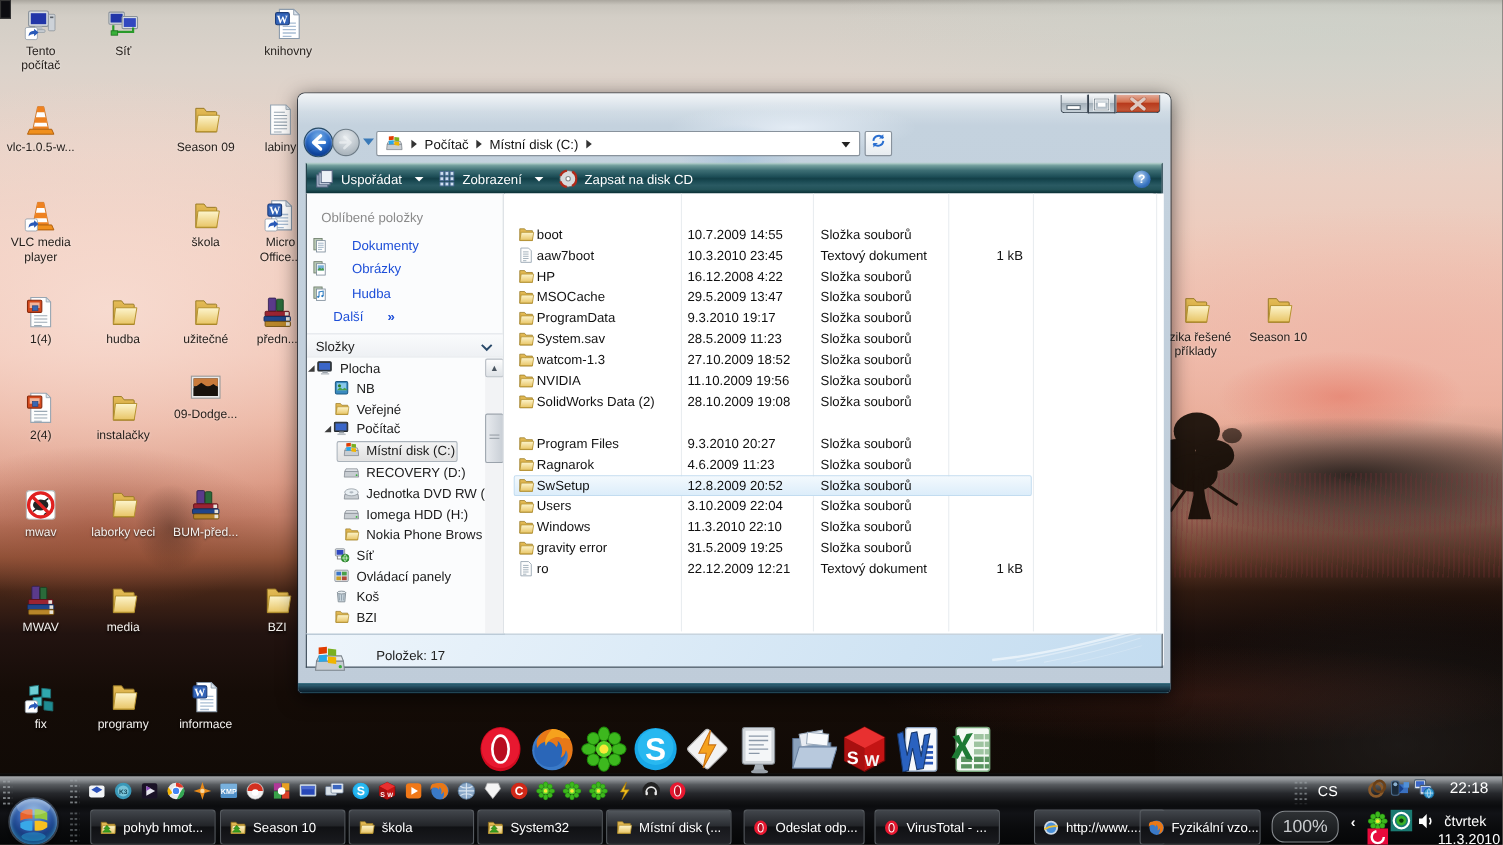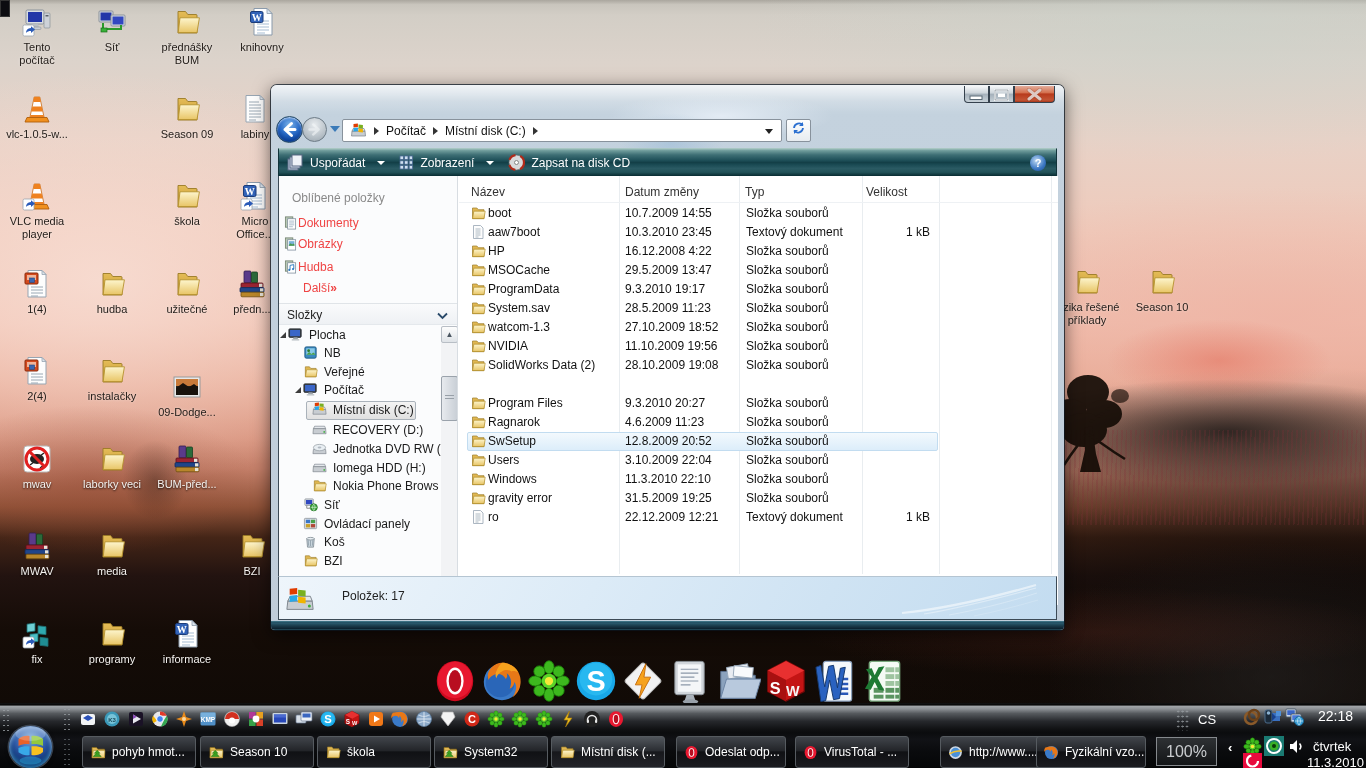--- a/index.html
+++ b/index.html
@@ -43,46 +43,46 @@
 #srch{position:absolute;left:547px;top:3px;width:233px;height:23px;background:#fff;border:1px solid #88929c;border-radius:2px;font-size:12px;color:#8a8f94;font-style:italic;line-height:21px;padding-left:8px}
 
 #tbar{position:absolute;left:7px;top:63px;width:779px;height:28px;background:linear-gradient(180deg,#9cbebb 0%,#6f9c9b 6%,#3d6e74 22%,#1e4f58 42%,#133f47 50%,#1a4a53 58%,#2a5a63 72%,#235359 86%,#0d3339 97%,#0a2e34 100%);border-top:1px solid #a8c6c2;border-left:1px solid #12333a;border-right:1px solid #12333a;border-bottom:none;display:flex;align-items:center;color:#fff;font-size:12px}
 #tbar .ti{display:flex;align-items:center;gap:6px;margin-left:14px}
 .wdd{width:0;height:0;border-left:4px solid transparent;border-right:4px solid transparent;border-top:4px solid #fff;margin-left:6px}
 #thelp{position:absolute;right:10px;top:6px;width:16px;height:16px;border-radius:50%;background:radial-gradient(circle at 40% 35%,#bcd8f2,#3a76c2 60%,#1c4c94);color:#fff;font-size:11px;font-weight:bold;text-align:center;line-height:16px}
 
 #cont{position:absolute;left:7px;top:91px;width:771px;height:400px;background:#fff;border:1px solid #3c4a56;border-top:none;border-bottom:none}
 #nav{position:absolute;left:0;top:0;width:179px;height:400px;background:#fbfcfd;border-right:1px solid #d8dde2;overflow:hidden}
 #nav .hdr{position:absolute;left:13px;top:15px;color:#8a8a8a;font-size:12px}
-.fav{position:absolute;left:13px;font-size:12px;color:#ef4444;display:flex;gap:0;align-items:center}
+.fav{position:absolute;left:13px;font-size:12px;color:#1d4ed8;display:flex;gap:22px;align-items:center}
 #slozky{position:absolute;left:0;top:127px;width:179px;height:22px;background:linear-gradient(180deg,#fafbfc,#eef1f4);border-top:1px solid #e0e4e8;border-bottom:1px solid #e4e8ec;font-size:12px;color:#222;line-height:22px;padding-left:8px}
 .tr{position:absolute;font-size:12px;color:#1a1a1a;display:flex;gap:6px;align-items:center;white-space:nowrap}
 
 #tsb{position:absolute;left:162px;top:150px;width:17px;height:279px;background:#f2f3f5}
 #tsb .ar{position:absolute;left:0;width:17px;height:17px;background:linear-gradient(180deg,#fdfdfd,#dfe3e7);border:1px solid #b8bec5;border-radius:2px;color:#4a5560;font-size:8px;text-align:center;line-height:15px}
 #tsb .th{position:absolute;left:0;top:50px;width:17px;height:45px;background:linear-gradient(90deg,#e7eaee,#c9cfd6);border:1px solid #9aa2ab;border-radius:2px}
 
 #flist{position:absolute;left:180px;top:0;width:599px;height:429px;background:#fff;font-size:12px;color:#111}
 .colline{position:absolute;top:0;width:1px;height:398px;background:#e9edf0}
 #fhead{position:absolute;left:0;top:6px;width:599px;height:21px;border-bottom:1px solid #eef1f4;color:#333}
 #fhead span{position:absolute;top:3px}
 .frow{position:absolute;left:0;width:599px;height:19px}
 .frow span{position:absolute;top:2px;white-space:nowrap}
 .frow .c1{left:29px}.frow .c2{left:166px}.frow .c3{left:287px}.frow .c4{right:128px;text-align:right}
 .frow svg{position:absolute;left:11px;top:1px}
 #selrow{position:absolute;left:1px;width:478px;height:19px;background:linear-gradient(180deg,#f3f9fd,#dcedfa);border:1px solid #c2dcf0;border-radius:2px}
-#sbar2{position:absolute;left:7px;top:491px;width:779px;height:44px;background:linear-gradient(120deg,#eef5fb 0%,#dcebf7 40%,#cfe3f3 70%,#c3dcf0 100%);border:1px solid #3c4a56;border-top:1px solid #b5c5d2;font-size:12px;color:#222}
+#sbar2{position:absolute;left:7px;top:491px;width:779px;height:31px;background:linear-gradient(120deg,#eef5fb 0%,#dcebf7 40%,#cfe3f3 70%,#c3dcf0 100%);border:1px solid #3c4a56;border-top:1px solid #b5c5d2;font-size:12px;color:#222}
 
 #tb{position:absolute;left:0;top:703px;width:1366px;height:65px;z-index:10;background:linear-gradient(180deg,#131313 0%,#060606 3%,#a2a6a9 5%,#8e9296 9%,#565a5e 16%,#26282c 28%,#111214 40%,#0b0c0e 46%,#111216 56%,#0a0b0d 75%,#050607 100%)}
 #ql{position:absolute;left:78px;top:3px;height:26px;display:flex;align-items:center;gap:5px}
 #ql .q{width:19px;height:19px;display:flex;align-items:center;justify-content:center}
 #orb{position:absolute;left:9px;top:23px;width:43px;height:42px;border-radius:50%;background:radial-gradient(circle at 50% 28%,#7aa8d8 0%,#3a6ab8 35%,#1a3a80 60%,#102a60 78%,#0a1f48);box-shadow:inset 0 2px 4px rgba(255,255,255,.5),inset 0 -3px 6px rgba(40,180,230,.5),0 0 0 1.5px rgba(70,80,95,.8),0 1px 4px rgba(0,0,0,.8);overflow:hidden}
 .tbtn{position:absolute;top:33px;width:114px;height:32px;border-radius:3px;border:1px solid #565b60;background:linear-gradient(180deg,#41454b,#232529 45%,#101114 50%,#1a1b1f);color:#fff;font-size:12px;display:flex;align-items:center;gap:6px;padding-left:7px;white-space:nowrap;overflow:hidden}
 .tbtn svg{flex:0 0 auto}
-#pct{position:absolute;left:1156px;top:34px;width:61px;height:29px;border-radius:0;border:1px solid #85898d;background:linear-gradient(180deg,#2e3134,#131517);color:#c9cccf;font-size:16px;text-align:center;line-height:27px}
+#pct{position:absolute;left:1156px;top:34px;width:61px;height:29px;border-radius:12px;border:1px solid #85898d;background:linear-gradient(180deg,#2e3134,#131517);color:#c9cccf;font-size:16px;text-align:center;line-height:27px}
 .trytxt{position:absolute;color:#fff;white-space:nowrap}
 .tico{position:absolute}
 </style></head>
 <body>
 <div id="scr">
 <div id="bg"></div>
 <svg style="position:absolute;left:1040px;top:362px;z-index:1" width="115" height="140" viewBox="0 0 115 140">
 <g fill="#140c06" opacity=".92">
 <ellipse cx="48" cy="30" rx="21" ry="17"></ellipse>
 <ellipse cx="30" cy="50" rx="17" ry="13"></ellipse>
@@ -401,26 +401,20 @@
         <use href="#sca"></use>
       </svg>
       <div class="lb">Tento<br>počítač</div>
     </div>
 <div class="di" style="left:70px;top:6px">
       <svg width="32" height="32">
         <use href="#nets"></use>
       </svg>
       <div class="lb">Síť</div>
     </div>
-<div class="di" style="left:145px;top:6px">
-      <svg width="32" height="32">
-        <use href="#folder"></use>
-      </svg>
-      <div class="lb">přednášky<br>BUM</div>
-    </div>
 <div class="di" style="left:220px;top:6px">
       <svg width="32" height="32">
         <use href="#word"></use>
       </svg>
       <div class="lb">knihovny</div>
     </div>
 <div class="di" style="left:-5px;top:93px">
       <svg width="32" height="32">
         <use href="#vlc"></use>
       </svg>
@@ -487,21 +481,21 @@
         <use href="#impress"></use>
       </svg>
       <div class="lb">2(4)</div>
     </div>
 <div class="di" style="left:70px;top:355px">
       <svg width="32" height="32">
         <use href="#folder"></use>
       </svg>
       <div class="lb">instalačky</div>
     </div>
-<div class="di" style="left:145px;top:371px">
+<div class="di" style="left:145px;top:336px">
       <svg width="32" height="32">
         <use href="#photo"></use>
       </svg>
       <div class="lb">09-Dodge...</div>
     </div>
 <div class="di w" style="left:-5px;top:443px">
       <svg width="32" height="32">
         <use href="#mwav"></use>
       </svg>
       <div class="lb">mwav</div>
@@ -778,26 +772,20 @@
             </div>
 
 </div>
 </div>
 <div id="flist">
 <div class="colline" style="left:160px"></div>
 <div class="colline" style="left:280px"></div>
 <div class="colline" style="left:403px"></div>
 <div class="colline" style="left:480px"></div>
 <div class="colline" style="left:592px"></div>
-<div id="fhead">
-            <span style="left:12px">Název</span>
-            <span style="left:166px">Datum změny</span>
-            <span style="left:286px">Typ</span>
-            <span style="left:407px">Velikost</span>
-          </div>
 <div id="selrow" style="top:256px;left:8px;width:471px"></div>
 <div class="frow" style="top:28px">
             <svg width="16" height="16" viewBox="0 0 16 16">
               <use href="#folder16"></use>
             </svg>
             <span class="c1">boot</span>
             <span class="c2">10.7.2009 14:55</span>
             <span class="c3">Složka souborů</span>
           </div>
 <div class="frow" style="top:47px">

